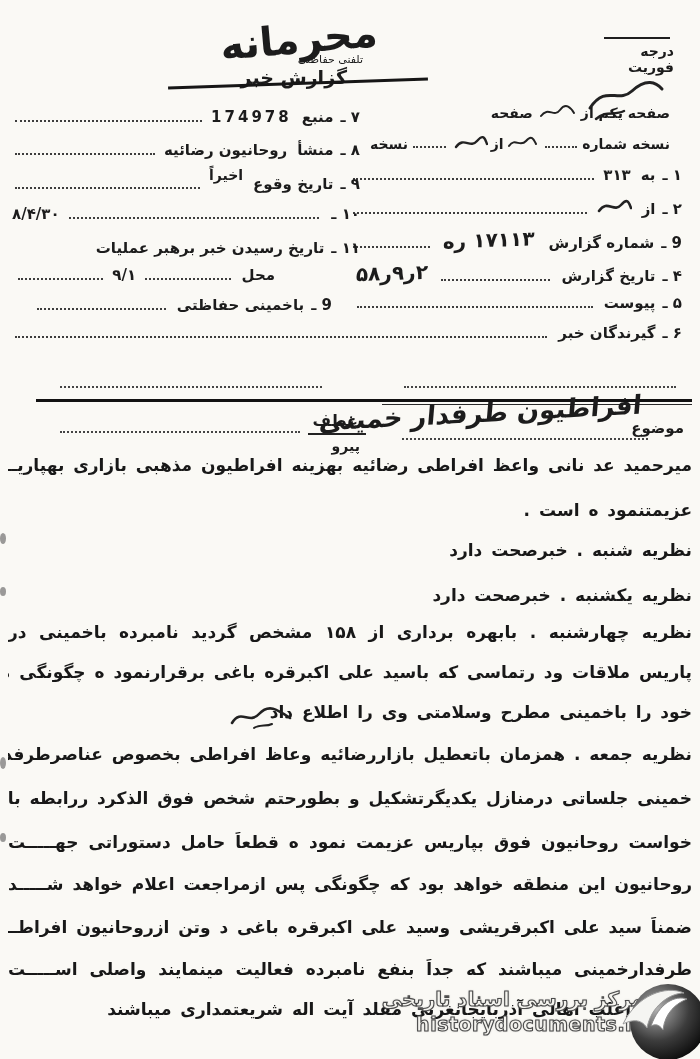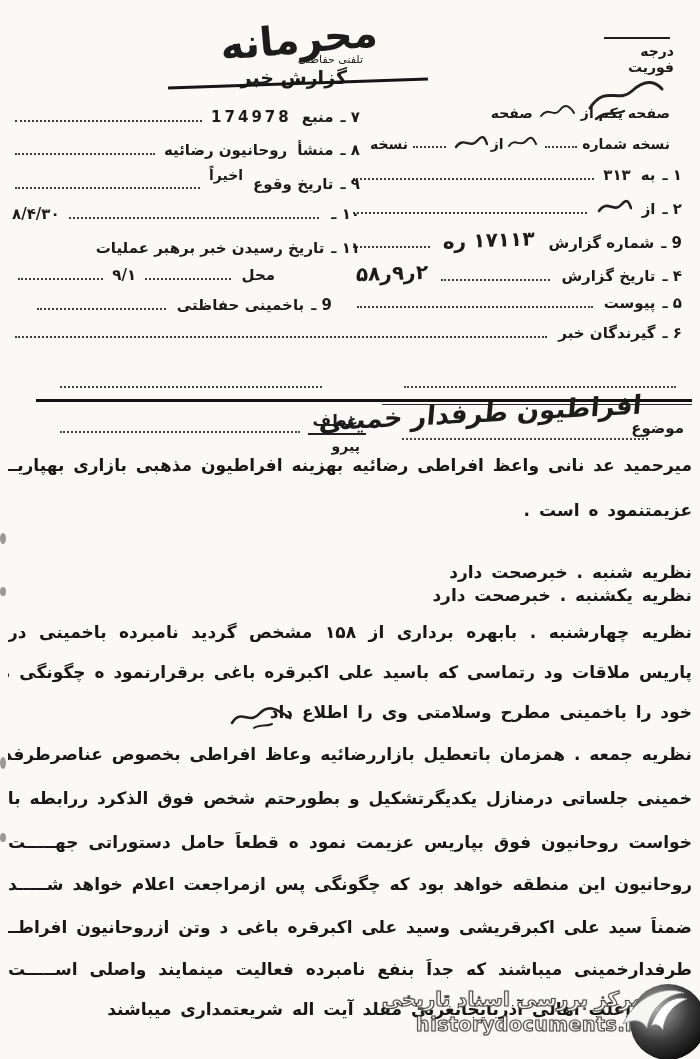--- a/index.html
+++ b/index.html
@@ -187,21 +187,21 @@
   <div class="subject-label">موضوع</div>
   <div class="subject-hand">افراطیون طرفدار خمینی</div>
   <div class="subject-dots"></div>
   <div class="atf">عطف</div>
   <div class="atf-line"></div>
   <div class="peyrow">پیرو</div>
   <div class="mid-dots"></div>
 
   <div class="bline j" style="top:455px;">میرحمید عد نانی واعظ افراطی رضائیه بهزینه افراطیون مذهبی بازاری بهپاریـــــس</div>
   <div class="bline" style="top:500px;">عزیمتنمود ه است .</div>
-  <div class="bline" style="top:562px;">نظریه شنبه . خبرصحت دارد</div>
+  <div class="bline" style="top:540px;">نظریه شنبه . خبرصحت دارد</div>
   <div class="bline" style="top:585px;">نظریه یکشنبه . خبرصحت دارد</div>
   <div class="bline j" style="top:622px;">نظریه چهارشنبه . بابهره برداری از ۱۵۸ مشخص گردید نامبرده باخمینی در</div>
   <div class="bline j" style="top:662px;">پاریس ملاقات ود رتماسی که باسید علی اکبرقره باغی برقرارنمود ه چگونگی ملاقـــات</div>
   <div class="bline" style="top:702px;">خود را باخمینی مطرح وسلامتی وی را اطلاع داد</div>
   <div class="bline j" style="top:744px;">نظریه جمعه . همزمان باتعطیل بازاررضائیه وعاظ افراطی بخصوص عناصرطرفدار</div>
   <div class="bline j" style="top:788px;">خمینی جلساتی درمنازل یکدیگرتشکیل و بطورحتم شخص فوق الذکرد ررابطه با</div>
   <div class="bline j" style="top:874px;">روحانیون این منطقه خواهد بود که چگونگی پس ازمراجعت اعلام خواهد شـــــد</div>
   <div class="bline j" style="top:832px;">خواست روحانیون فوق بپاریس عزیمت نمود ه قطعاً حامل دستوراتی جهـــــت</div>
   <div class="bline j" style="top:917px;">ضمناً سید علی اکبرقریشی وسید علی اکبرقره باغی د وتن ازروحانیون افراطـــــی</div>
   <div class="bline j" style="top:959px;">طرفدارخمینی میباشند که جداً بنفع نامبرده فعالیت مینمایند واصلی اســـــت</div>

